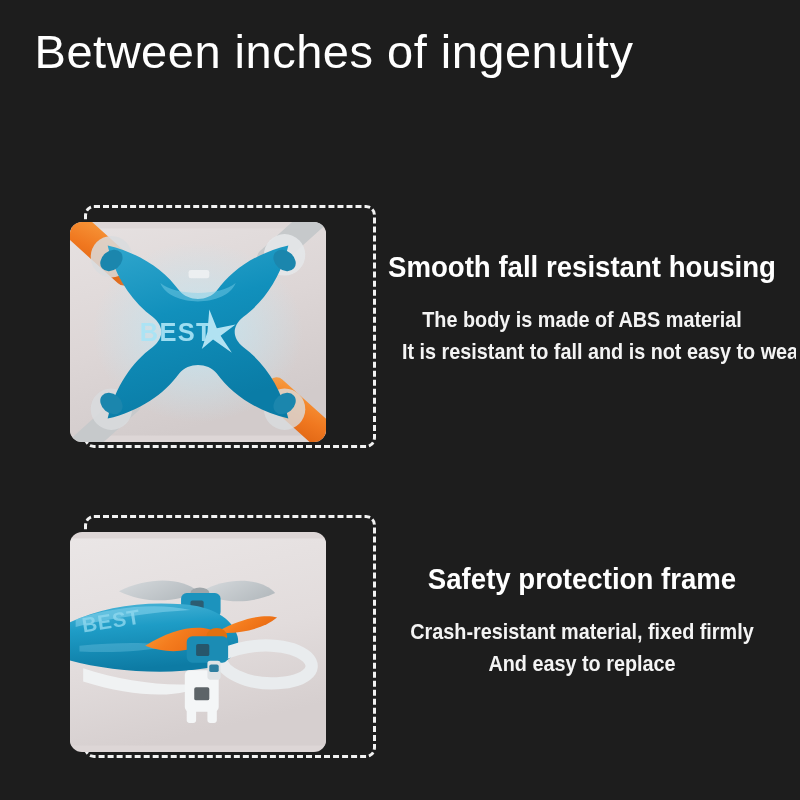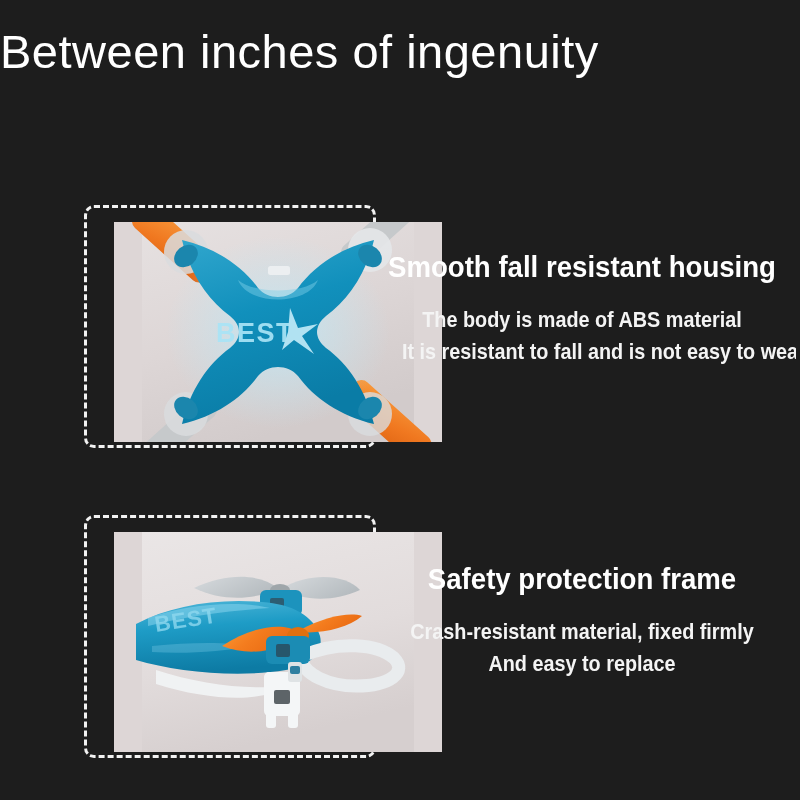--- a/index.html
+++ b/index.html
@@ -15,21 +15,21 @@
     overflow: hidden;
     font-family: "Liberation Sans", sans-serif;
   }
 
   
   .headline {
     position: absolute;
     left: 0;
     top: 22px;
     width: 668px;
-    text-align: left;
+    text-align: center;
     color: #ffffff;
     font-family: "Liberation Sans", sans-serif;
     font-size: 47px;
     font-weight: 400;
     letter-spacing: 0.5px;
     white-space: nowrap;
     line-height: 60px;
   }
 
   
@@ -56,26 +56,25 @@
     width: 292px;
     height: 243px;
     border: 3px dashed #f2f2f2;
     border-radius: 10px;
     box-sizing: border-box;
   }
   .photo {
     position: absolute;
     left: 14px;
     top: 22px;
-    width: 328px;
+    width: 256px;
     height: 220px;
-    border-radius: 0;
+    border-radius: 12px;
     overflow: hidden;
     background: #ddd6d6;
-    margin-left: 44px;
   }
   .photo svg { display: block; width: 100%; height: 100%; }
 
   
   .copy {
     position: absolute;
     left: 368px;
     top: 0;
     width: 428px;
     text-align: center;

